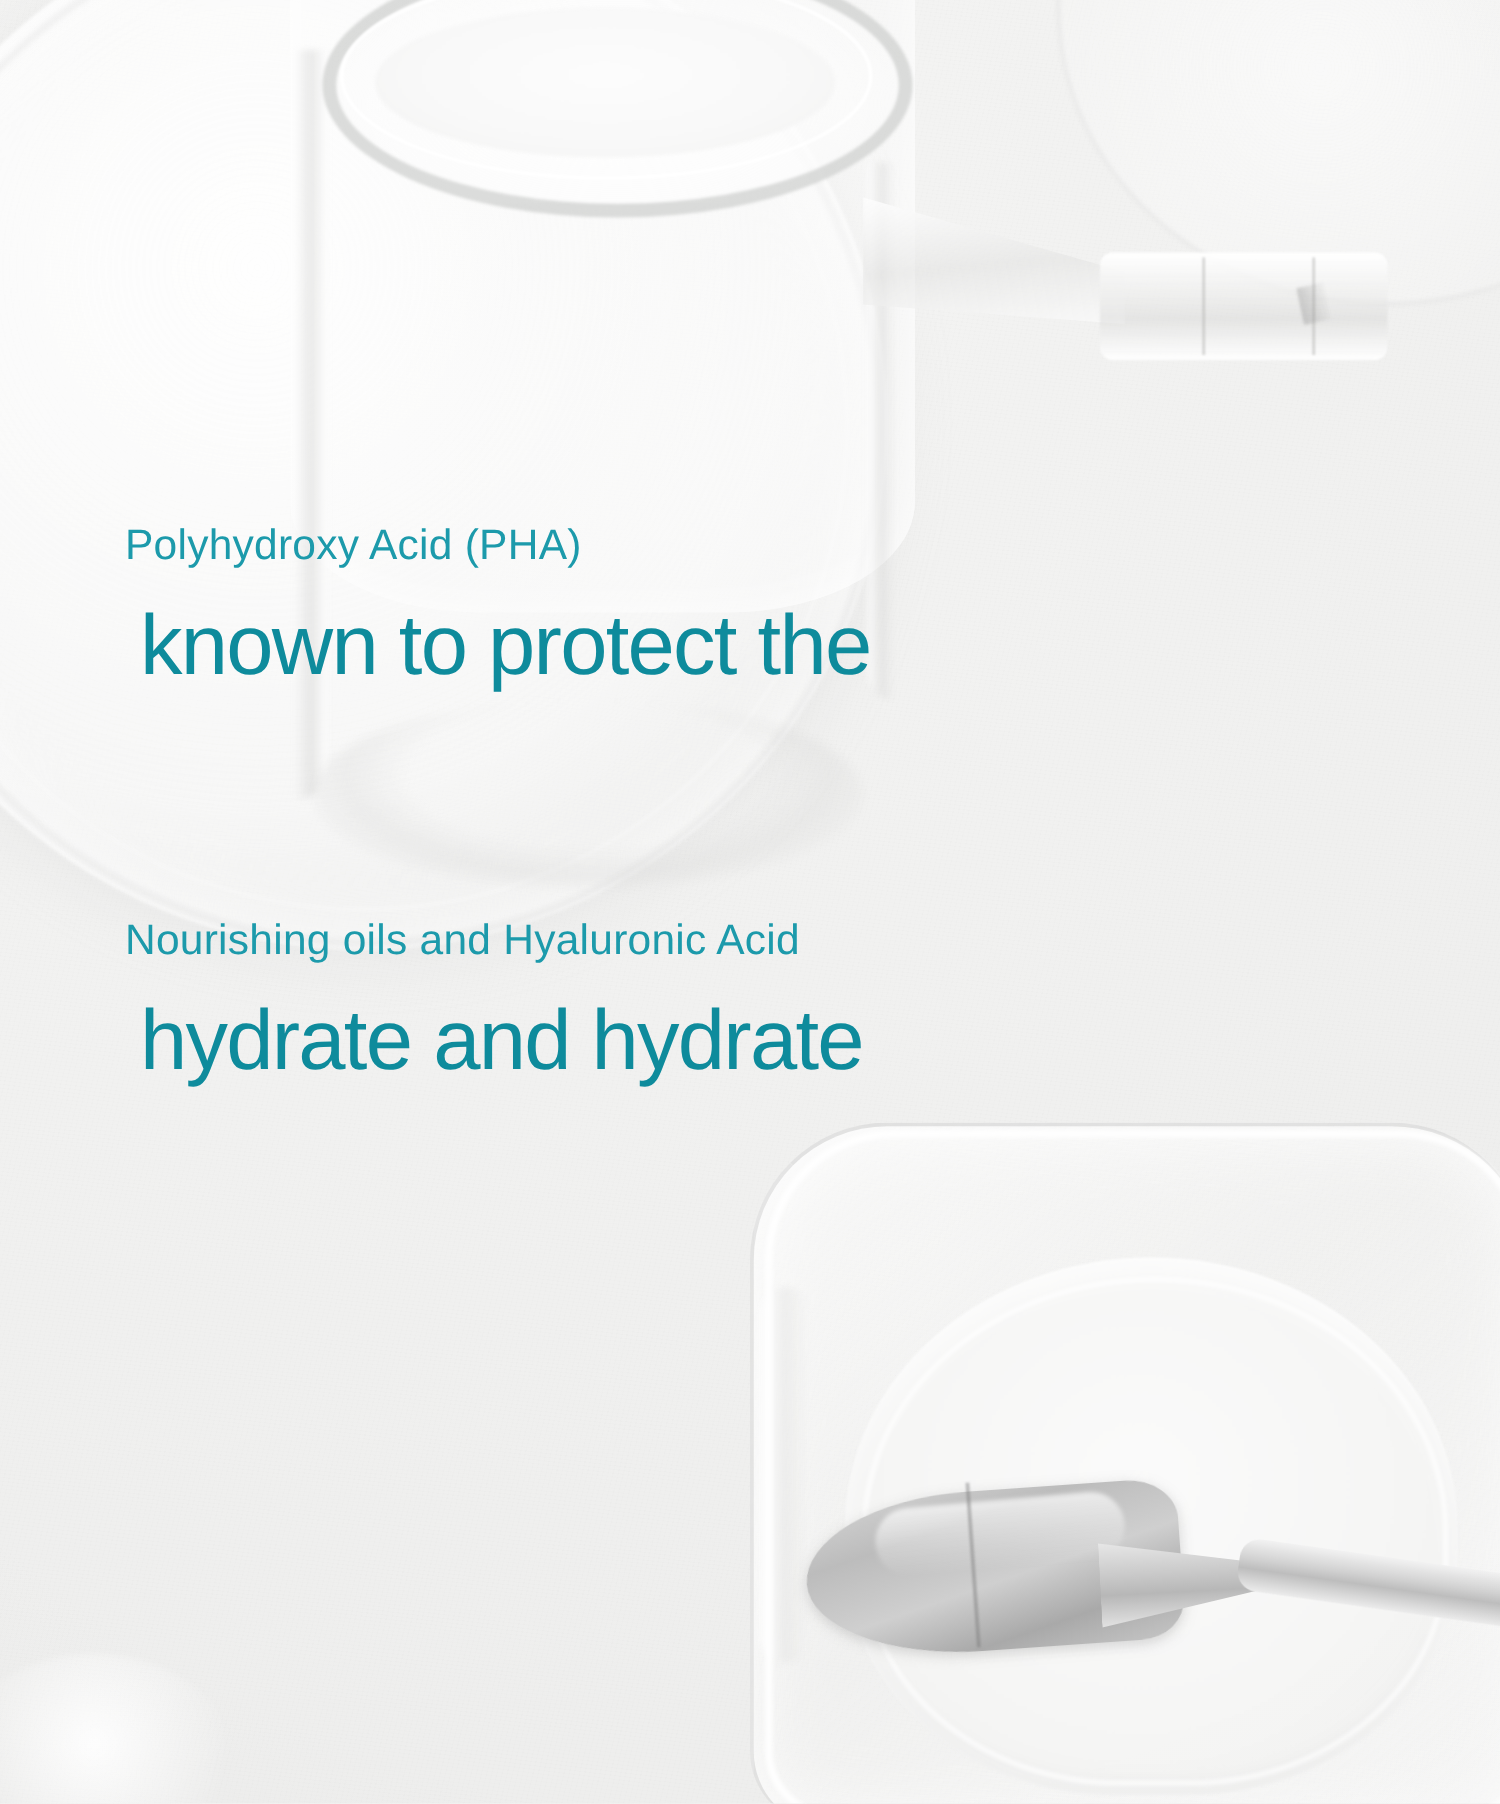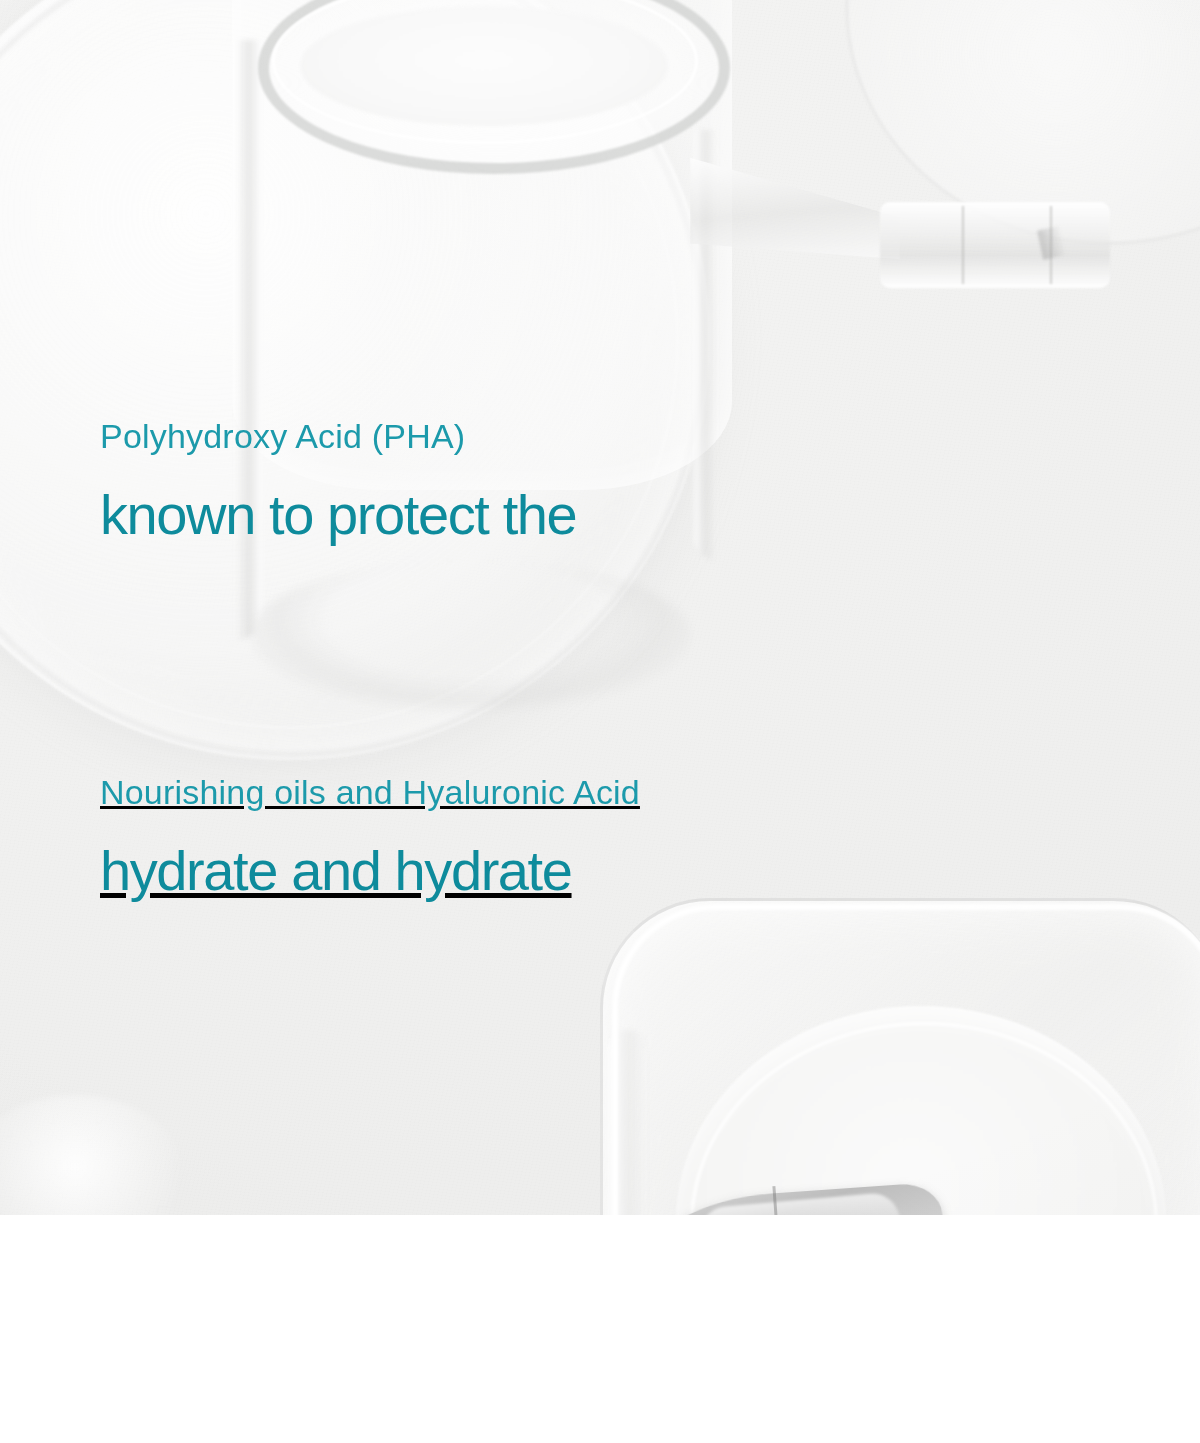--- a/index.html
+++ b/index.html
@@ -3,21 +3,21 @@
 <meta charset="utf-8">
 <style>
   html, body {
     margin: 0;
     padding: 0;
     background: #ffffff;
   }
   .stage {
     position: relative;
     width: 1200px;
-    height: 1215px;
+    height: 1443px;
     overflow: hidden;
     background: #f1f1f0;
     font-family: "Liberation Sans", sans-serif;
   }
 
   
   .photo {
     position: absolute;
     inset: 0;
     overflow: hidden;
@@ -278,38 +278,38 @@
   
   .copy {
     position: absolute;
     left: 100px;
     top: 0;
     width: 1040px;
     height: 100%;
   }
   .block { position: absolute; left: 0; }
   #block-1 { top: 414px; }
-  #block-2 { top: 770px; text-decoration: underline; }
+  #block-2 { top: 730px; }
 
   .eyebrow {
     font-size: 34px;
     line-height: 44px;
     font-weight: 400;
     letter-spacing: .2px;
     color: #1c9aab;
     margin: 0 0 10px 0;
     white-space: nowrap;
   }
   .headline {
-    font-size: 56px;
+    font-size: 68px;
     line-height: 93px;
     font-weight: 400;
     letter-spacing: -1.4px;
     color: #0e8b9c;
-    margin: 0;
+    margin: 12px;
     white-space: nowrap;
   }
   .headline .l { display: block; }
 </style>
 </head>
 <body>
 
 <div class="stage">
 
   <div class="photo">

